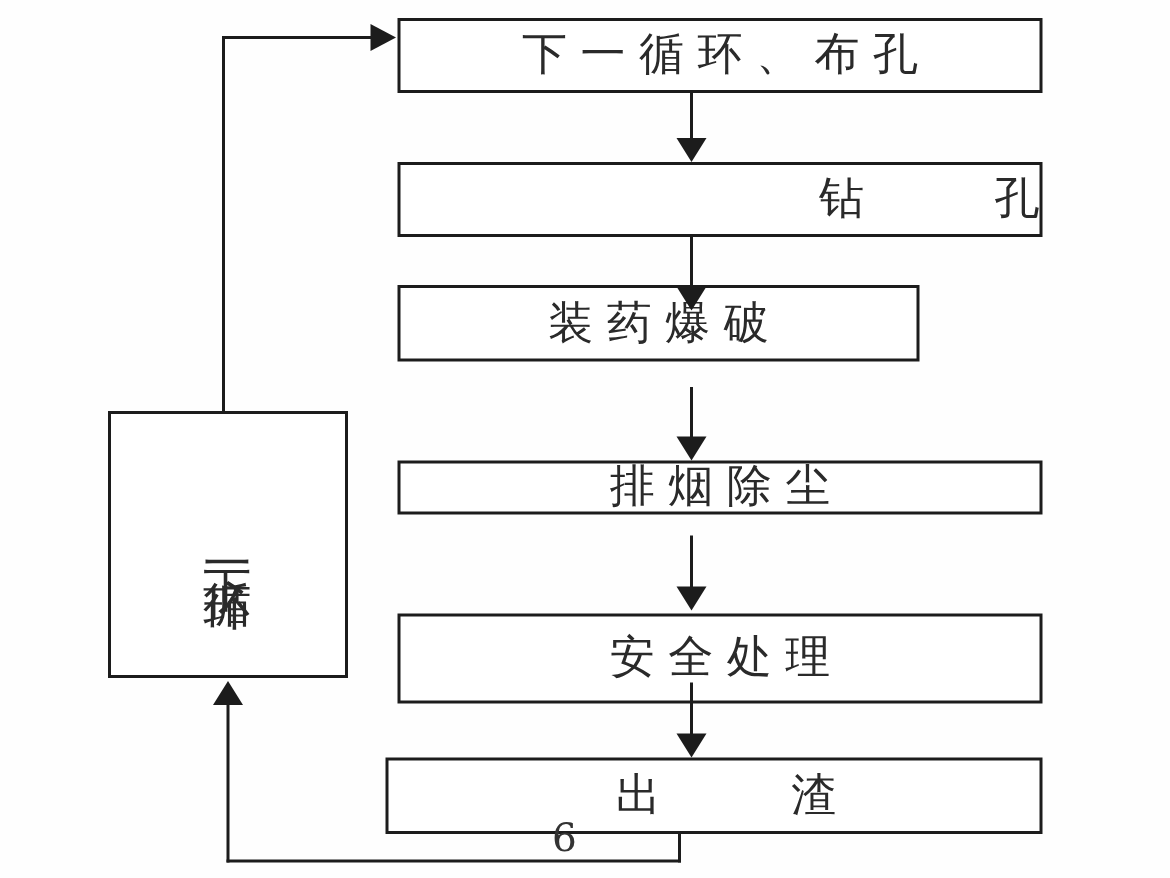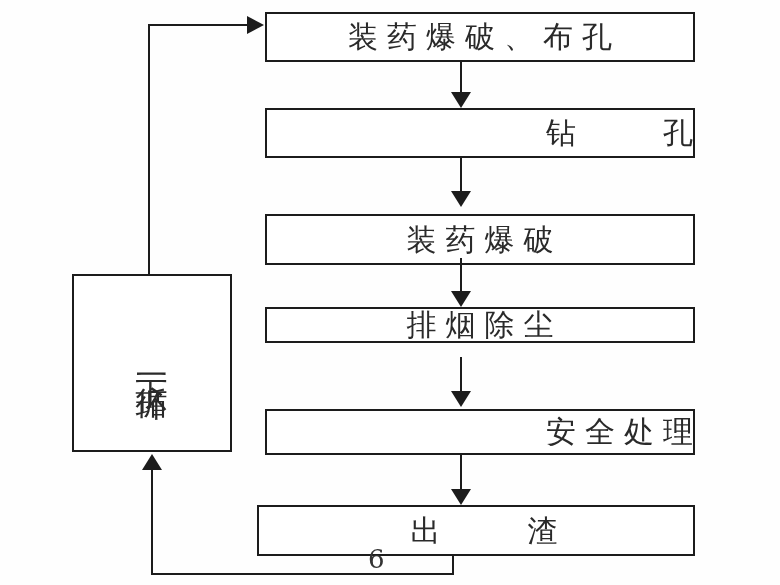--- a/index.html
+++ b/index.html
@@ -58,23 +58,23 @@
     border-bottom: 16px solid #1c1c1c;
   }
   .arrow-right {
     border-top: 9px solid transparent;
     border-bottom: 9px solid transparent;
     border-left: 17px solid #1c1c1c;
   }
   
   .b1 { left: 265px; top: 12px;  width: 430px; height: 50px; }
   .b2 { left: 265px; top: 108px; width: 430px; height: 50px; justify-content: flex-end; }
-  .b3 { left: 265px; top: 214px; width: 430px; height: 51px; text-align: center; }
+  .b3 { left: 265px; top: 190px; width: 348px; height: 51px; text-align: center; }
   .b4 { left: 265px; top: 307px; width: 430px; height: 36px; }
-  .b5 { left: 265px; top: 409px; width: 430px; height: 46px; justify-content: flex-end; }
+  .b5 { left: 265px; top: 409px; width: 430px; height: 60px; }
   .b6 { left: 257px; top: 505px; width: 438px; height: 51px; padding-left: 16px; }
   .side-box { left: 72px; top: 274px; width: 160px; height: 178px; }
 
   
   .c1 { left: 460px; top: 62px;  width: 2px; height: 32px; }
   .c2 { left: 460px; top: 158px; width: 2px; height: 35px; }
   .c3 { left: 460px; top: 258px; width: 2px; height: 35px; }
   .c4 { left: 460px; top: 357px; width: 2px; height: 36px; }
   .c5 { left: 460px; top: 455px; width: 2px; height: 36px; }
   .a1 { left: 451px; top: 92px; }
@@ -101,21 +101,21 @@
     color: #333333;
     line-height: 1;
   }
 </style>
 </head>
 <body>
 
 <div class="canvas">
 
   <div class="box b1">
-    <span class="step-label">装药爆破、布孔</span>
+    <span class="step-label">下一循环、布孔</span>
   </div>
   <div class="box b2">
     <span class="step-label">钻　　孔</span>
   </div>
   <div class="box b3">
     <span class="step-label">装药爆破</span>
   </div>
   <div class="box b4">
     <span class="step-label">排烟除尘</span>
   </div>

